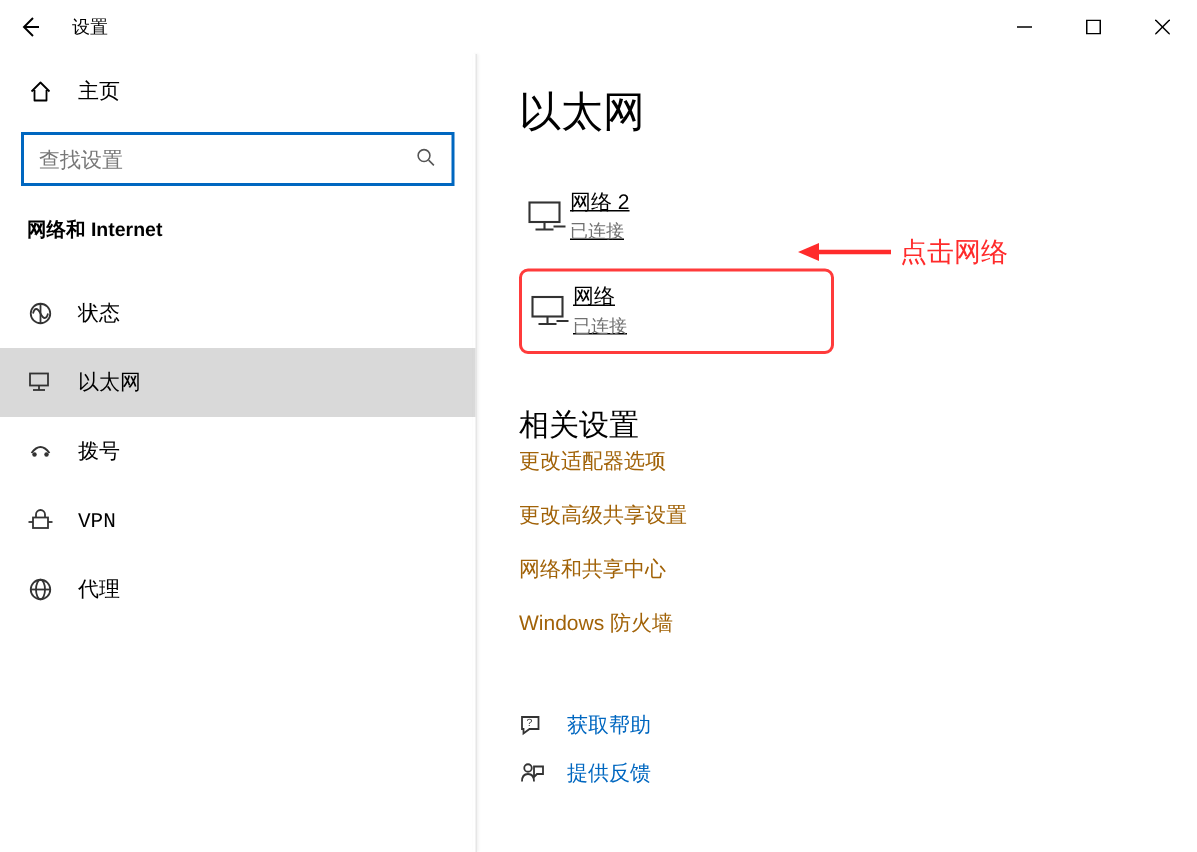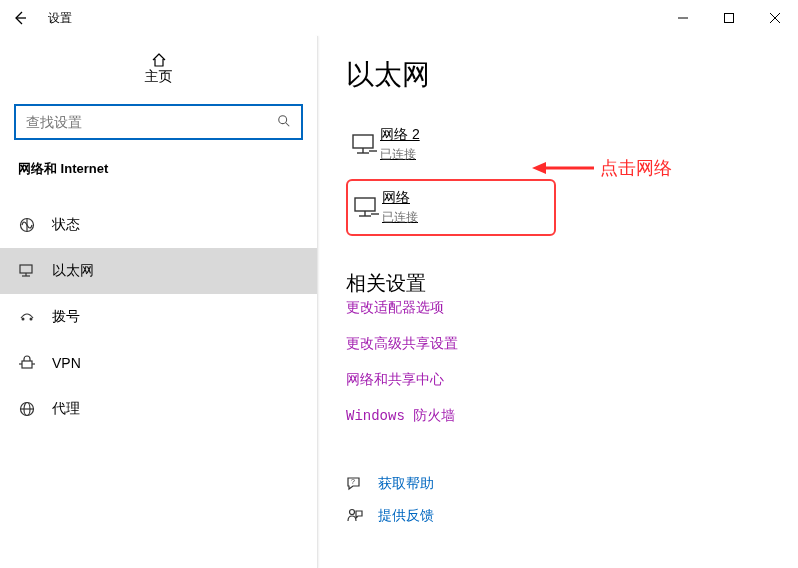--- a/index.html
+++ b/index.html
@@ -38,23 +38,23 @@
       right: -1px;
       top: 0;
       bottom: 0;
       width: 3px;
       box-shadow: 1px 0 2px rgba(0,0,0,0.06);
       pointer-events: none;
     }
     .home-row {
       display: flex;
       align-items: center;
+      gap: 16px;
       padding: 10px 18px;
       cursor: pointer;
-      flex-direction: column;
     }
     .home-row .icon { width: 18px; display: flex; justify-content: center; }
     .search-wrap { padding: 8px 14px 10px; }
     .search-box {
       display: flex;
       align-items: center;
       border: 2px solid #0067c0;
       height: 36px;
       padding: 0 10px;
       background: #fff;
@@ -71,24 +71,25 @@
     .search-input::placeholder { color: #777; }
     .search-icon { color: #444; }
     .category-title {
       padding: 10px 18px 10px;
       font-size: 13px;
       font-weight: 600;
     }
     .nav-list { padding-top: 14px; }
     .nav-item {
       display: flex;
-      align-items: center;
+      align-items: flex-end;
       gap: 16px;
       padding: 14px 18px;
       cursor: pointer;
+      font-family: Liberation Mono, monospace;
     }
     .nav-item.active { background: #d9d9d9; }
     .nav-item .icon { width: 18px; display: flex; justify-content: center; color: #333; }
     .main {
       flex: 1;
       padding: 20px 0 0 28px;
       position: relative;
     }
     .page-title { font-size: 28px; font-weight: 400; margin-bottom: 24px; }
     .net-item {
@@ -101,21 +102,21 @@
       text-decoration: underline;
     }
     .net-item.highlighted {
       border: 2px solid #ff3b3b;
       border-radius: 6px;
     }
     .net-icon { width: 30px; display: flex; justify-content: center; }
     .net-text .name { font-size: 14px; }
     .net-text .status { font-size: 12px; color: #707070; margin-top: 2px; }
     .section-title { font-size: 20px; margin: 34px 0 2px; }
-    .link-row { color: #a21caf; cursor: pointer; margin-bottom: 18px; font-size: 14px; font-family: Liberation Mono, monospace; }
+    .link-row { color: #a16207; cursor: pointer; margin-bottom: 18px; font-size: 14px; }
     .help-row { display: flex; gap: 14px; margin-bottom: 14px; cursor: pointer; color: #0067c0; }
     .help-row .icon { width: 18px; display: flex; justify-content: center; color: #333; }
     .annotation {
       position: absolute;
       left: 532px;
       top: 156px;
       display: flex;
       align-items: center;
       color: #ff2b2b;
       font-size: 18px;

